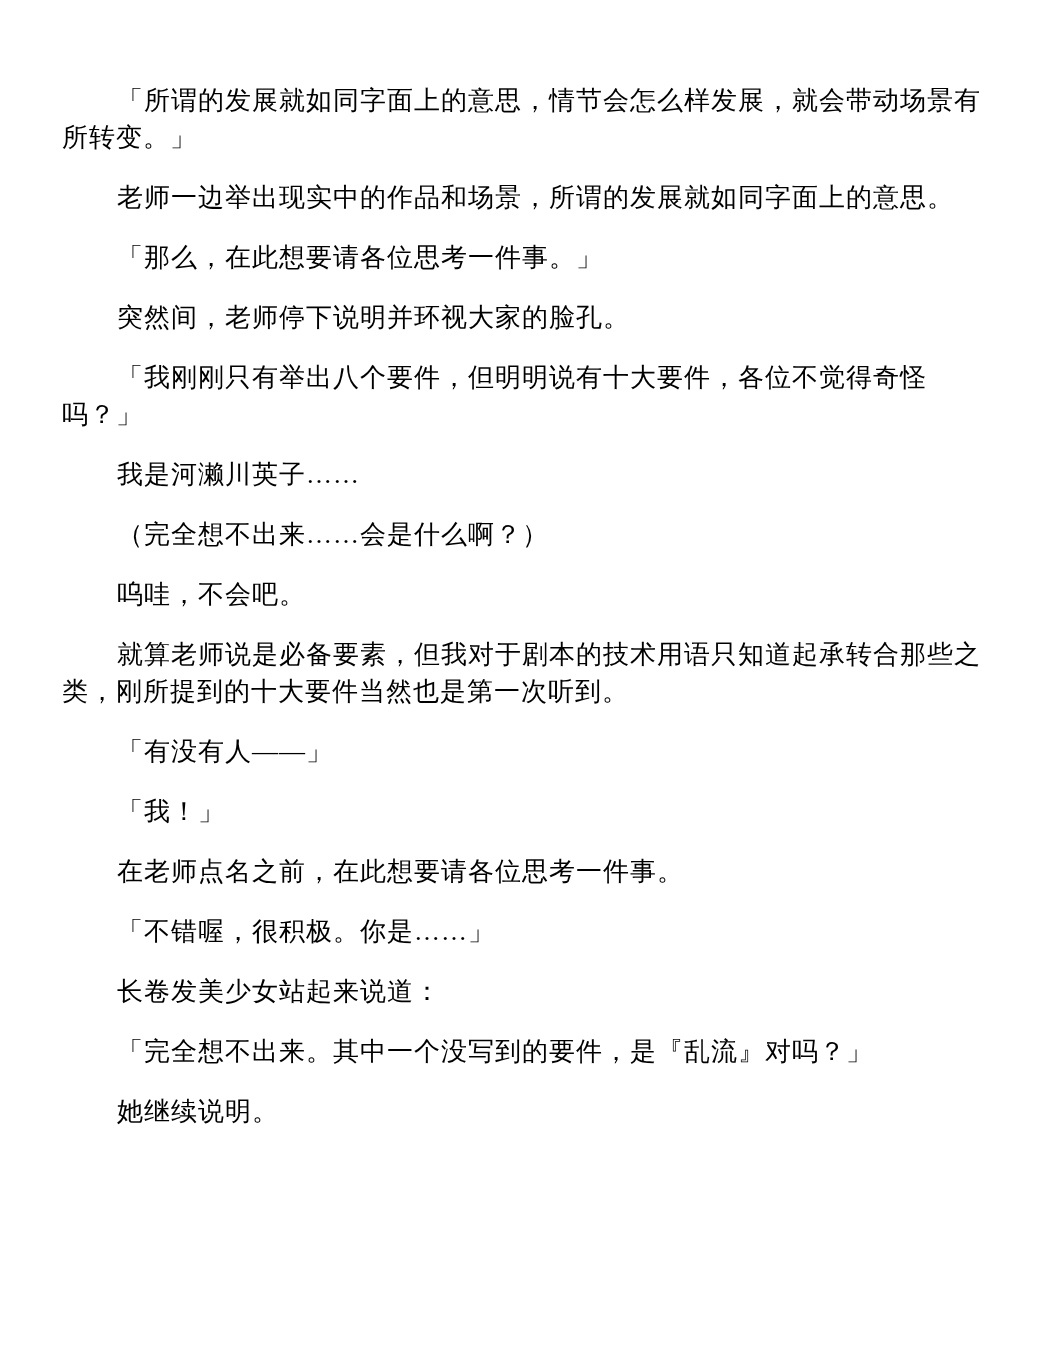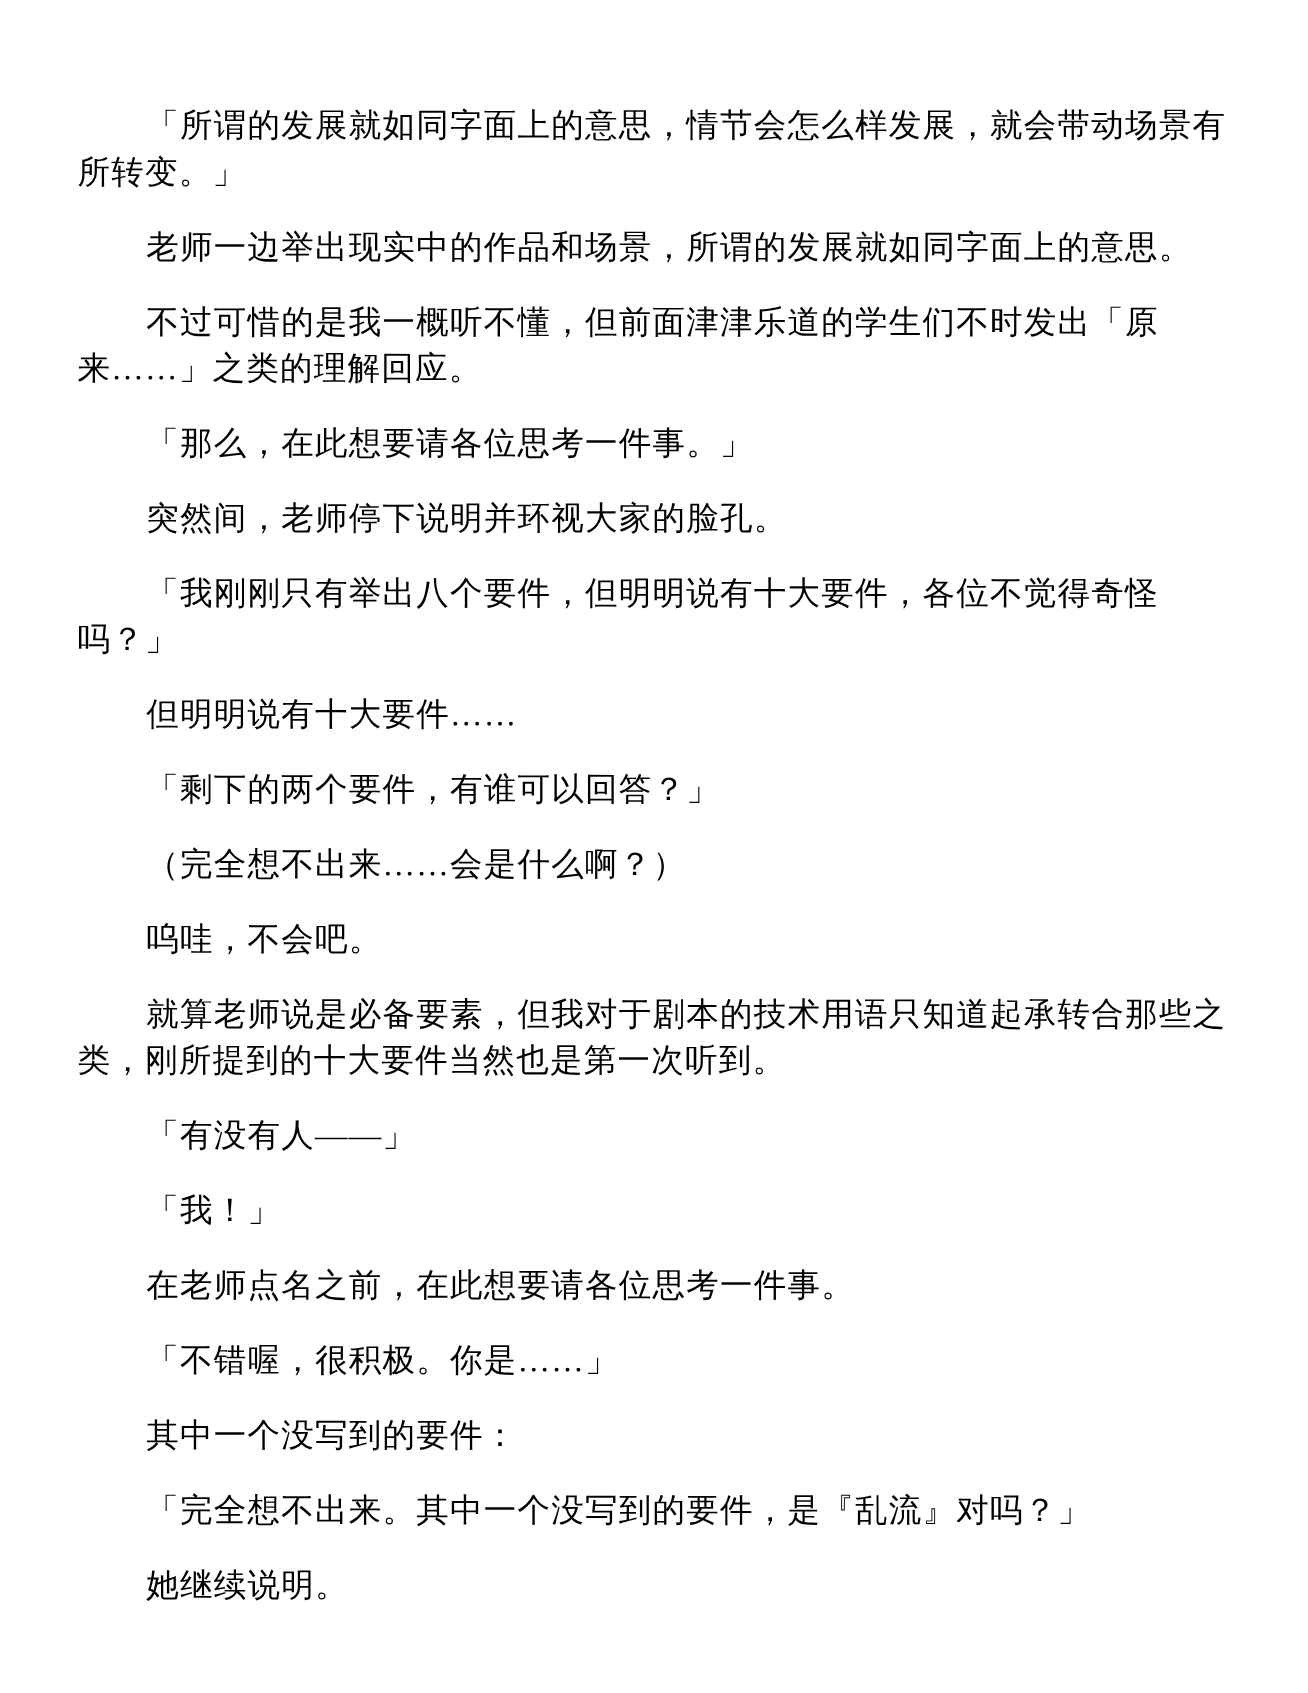--- a/index.html
+++ b/index.html
@@ -40,38 +40,31 @@
 <div class="page">
   <div id="paragraphs">
       <div class="para">
         <div class="line first">「所谓的发展就如同字面上的意思，情节会怎么样发展，就会带动场景有</div>
         <div class="line">所转变。」</div>
       </div>
       <div class="para">
         <div class="line first">老师一边举出现实中的作品和场景，所谓的发展就如同字面上的意思。</div>
       </div>
       <div class="para">
-        <div class="line first">不过可惜的是我一概听不懂，但前面津津乐道的学生们不时发出「原</div>
-        <div class="line">来……」之类的理解回应。</div>
-      </div>
-      <div class="para">
         <div class="line first">「那么，在此想要请各位思考一件事。」</div>
       </div>
       <div class="para">
         <div class="line first">突然间，老师停下说明并环视大家的脸孔。</div>
       </div>
       <div class="para">
         <div class="line first">「我刚刚只有举出八个要件，但明明说有十大要件，各位不觉得奇怪</div>
         <div class="line">吗？」</div>
       </div>
       <div class="para">
-        <div class="line first">但明明说有十大要件……</div>
-      </div>
-      <div class="para">
-        <div class="line first">「剩下的两个要件，有谁可以回答？」</div>
+        <div class="line first">我是河濑川英子……</div>
       </div>
       <div class="para">
         <div class="line first">（完全想不出来……会是什么啊？）</div>
       </div>
       <div class="para">
         <div class="line first">呜哇，不会吧。</div>
       </div>
       <div class="para">
         <div class="line first">就算老师说是必备要素，但我对于剧本的技术用语只知道起承转合那些之</div>
         <div class="line">类，刚所提到的十大要件当然也是第一次听到。</div>
@@ -82,21 +75,21 @@
       <div class="para">
         <div class="line first">「我！」</div>
       </div>
       <div class="para">
         <div class="line first">在老师点名之前，在此想要请各位思考一件事。</div>
       </div>
       <div class="para">
         <div class="line first">「不错喔，很积极。你是……」</div>
       </div>
       <div class="para">
-        <div class="line first">其中一个没写到的要件：</div>
+        <div class="line first">长卷发美少女站起来说道：</div>
       </div>
       <div class="para">
         <div class="line first">「完全想不出来。其中一个没写到的要件，是『乱流』对吗？」</div>
       </div>
       <div class="para">
         <div class="line first">她继续说明。</div>
       </div>
     </div>
 </div>
 

